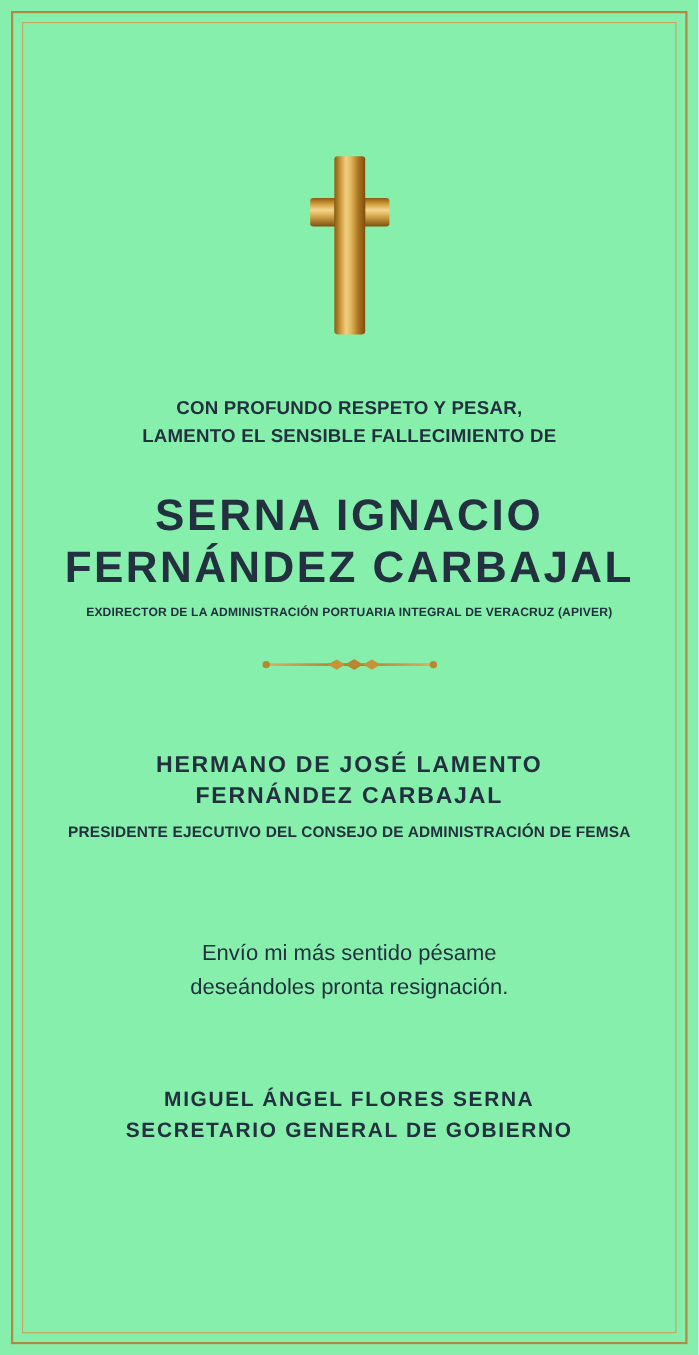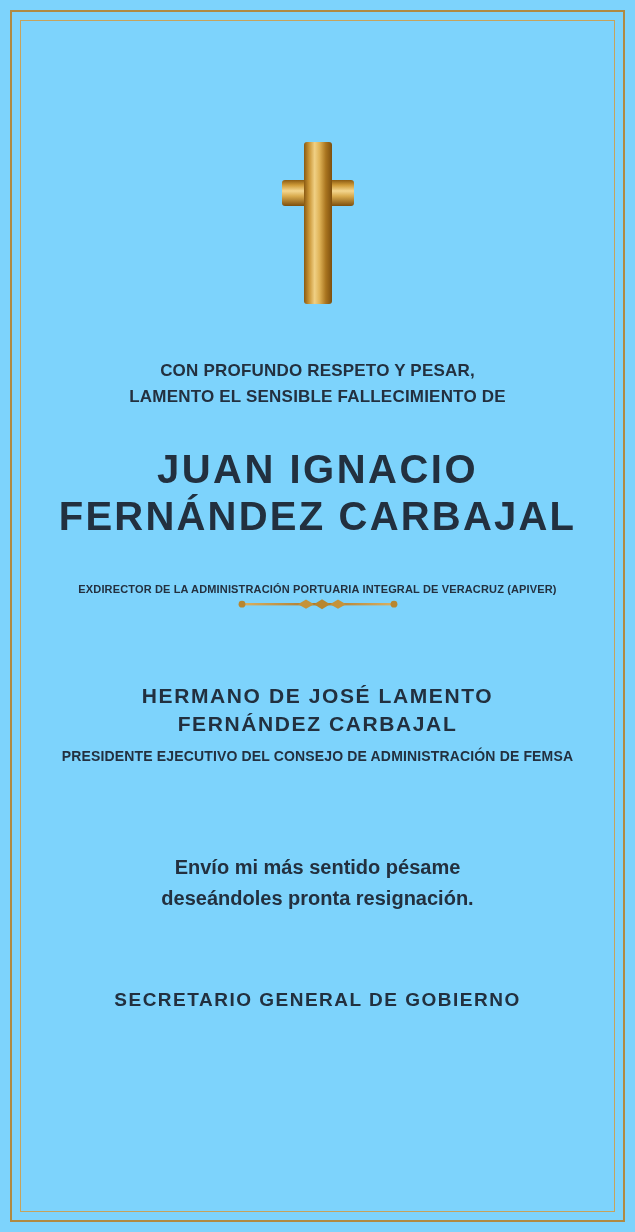--- a/index.html
+++ b/index.html
@@ -11,21 +11,21 @@
     width: 635px;
     height: 1232px;
     font-family: "Liberation Sans", sans-serif;
     -webkit-font-smoothing: antialiased;
   }
 
   .card {
     position: relative;
     width: 635px;
     height: 1232px;
-    background: #7dd3fc;
+    background: #86efac;
     box-sizing: border-box;
     overflow: hidden;
   }
 
   
   .frame-outer {
     position: absolute;
     left: 10px;
     top: 10px;
     right: 10px;
@@ -97,21 +97,20 @@
 
   .role {
     position: absolute;
     top: 551px;
     left: 0;
     right: 0;
     color: #23303f;
     font-weight: bold;
     font-size: 11px;
     letter-spacing: 0.15px;
-    margin-top: 32px;
   }
 
   
   .divider {
     position: absolute;
     top: 596px;
     left: 0;
     right: 0;
     display: flex;
     justify-content: center;
@@ -142,21 +141,21 @@
   }
 
   .message {
     position: absolute;
     top: 852px;
     left: 0;
     right: 0;
     color: #23303f;
     font-size: 20px;
     line-height: 1.55;
-    font-weight: 700;
+    font-weight: 400;
   }
 
   .signature {
     position: absolute;
     top: 985px;
     left: 0;
     right: 0;
     color: #22303f;
     font-weight: bold;
     font-size: 19px;
@@ -198,21 +197,21 @@
         <rect x="46" y="42" width="28" height="26" fill="url(#goldV)" opacity="0.85"></rect>
       </svg>
     </div>
 
     <div class="lament">
       <div>CON PROFUNDO RESPETO Y PESAR,</div>
       <div>LAMENTO EL SENSIBLE FALLECIMIENTO DE</div>
     </div>
 
     <div class="name">
-      <div>JUAN IGNACIO</div>
+      <div>SERNA IGNACIO</div>
       <div class="line2">FERNÁNDEZ CARBAJAL</div>
     </div>
 
     <div class="role">EXDIRECTOR DE LA ADMINISTRACIÓN PORTUARIA  INTEGRAL DE VERACRUZ (APIVER)</div>
 
     <div class="divider">
       <svg width="160" height="16" viewBox="0 0 160 16">
         <defs>
           <linearGradient id="dg" x1="0" y1="0" x2="1" y2="0">
             <stop offset="0%" stop-color="#d9b061"></stop>
@@ -235,17 +234,18 @@
     </div>
 
     <div class="relation-role">PRESIDENTE EJECUTIVO DEL CONSEJO DE ADMINISTRACIÓN DE FEMSA</div>
 
     <div class="message">
       <div>Envío mi más sentido pésame</div>
       <div>deseándoles pronta resignación.</div>
     </div>
 
     <div class="signature">
+      <div>MIGUEL ÁNGEL FLORES SERNA</div>
       <div>SECRETARIO GENERAL DE GOBIERNO</div>
     </div>
 
   </div>
 </div>
 
 </body></html>

